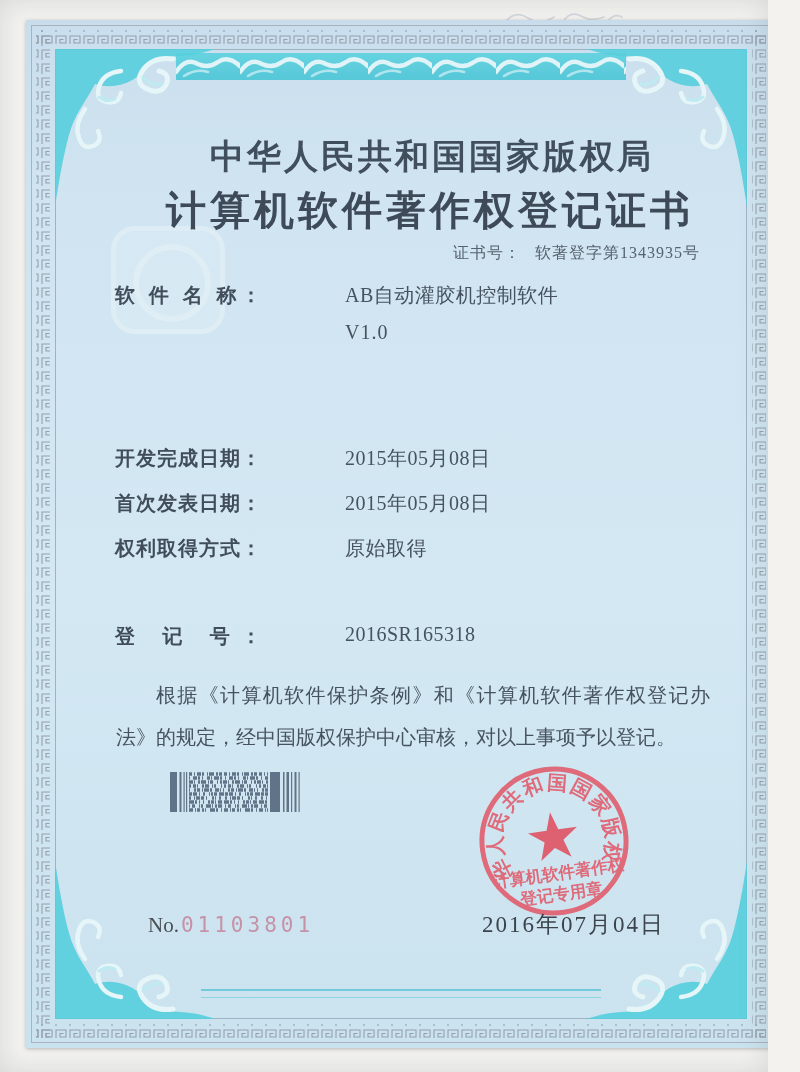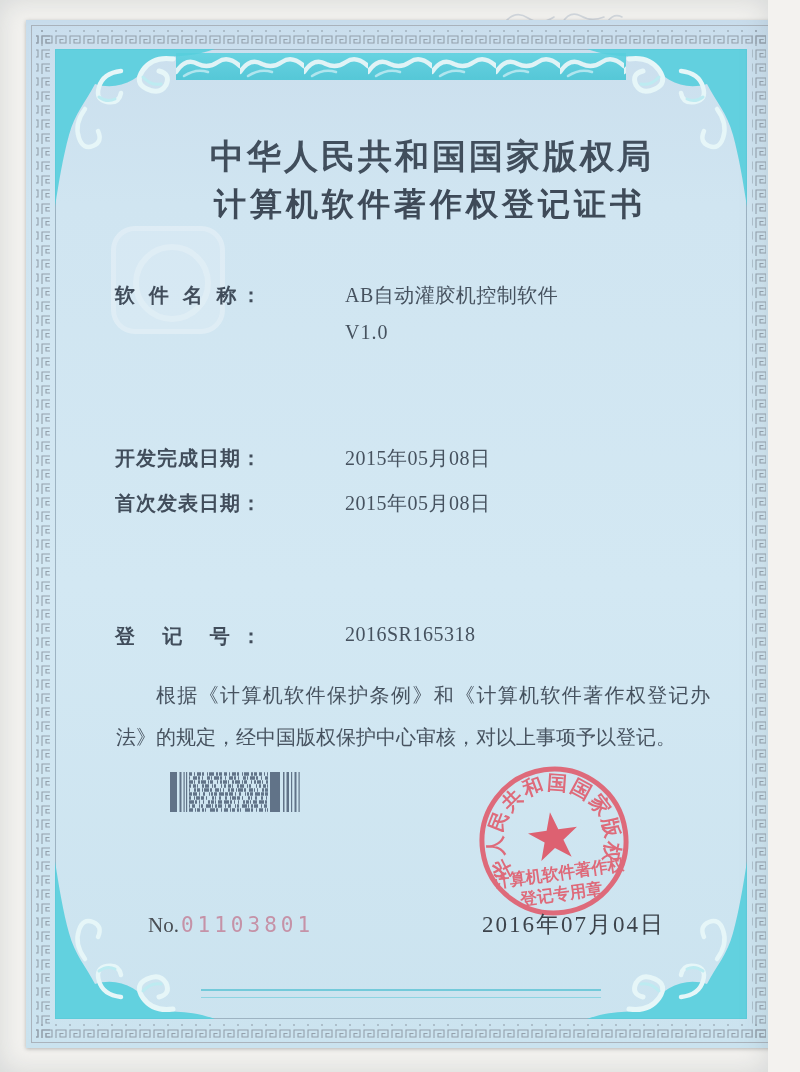--- a/index.html
+++ b/index.html
@@ -33,21 +33,21 @@
 
   .watermark{position:absolute;left:85px;top:206px;width:114px;height:108px;
     border-radius:24px;background:rgba(255,255,255,.14);
     box-shadow:inset 0 0 0 5px rgba(255,255,255,.20);}
   .watermark .wm-circle{position:absolute;left:22px;top:18px;width:66px;height:66px;border-radius:50%;
     border:6px solid rgba(255,255,255,.22);}
 
   .authority{position:absolute;left:62px;right:0;top:114px;text-align:center;
     font-size:34px;font-weight:700;letter-spacing:3px;color:#414e5c;}
   .main-title{position:absolute;left:58px;right:0;top:163px;text-align:center;
-    font-size:32px;font-weight:700;letter-spacing:4px;color:#3e4a58;}
+    font-size:40px;font-weight:700;letter-spacing:4px;color:#3e4a58;}
   .cert-no{position:absolute;right:76px;top:223px;font-size:16px;color:#57626f;letter-spacing:1px;}
   .cert-no .lbl{margin-right:14px;}
 
   .field{position:absolute;left:89px;font-size:20px;color:#46525f;white-space:nowrap;}
   .flabel{display:inline-block;width:146px;text-align:justify;text-align-last:justify;
     -moz-text-align-last:justify;font-weight:600;color:#414d5b;}
   .fvalue{position:absolute;left:230px;top:0;letter-spacing:.5px;}
   .fvalue2{position:absolute;left:230px;top:28px;letter-spacing:1px;margin-top:11px;}
 
   .statement{position:absolute;left:90px;top:654px;width:594px;
@@ -127,33 +127,40 @@
       </svg>
 
     <div class="bottom-rule"></div>
 
     <div class="watermark">
       <div class="wm-circle"></div>
     </div>
 
     <div class="authority">中华人民共和国国家版权局</div>
     <div class="main-title">计算机软件著作权登记证书</div>
+    <div class="cert-no">
+      <span class="lbl">证书号：</span><span>软著登字第1343935号</span>
+    </div>
 
     <div class="field" style="top:262px">
       <span class="flabel">软 件 名 称：</span>
       <span class="fvalue">AB自动灌胶机控制软件</span>
       <span class="fvalue2">V1.0</span>
     </div>
     <div class="field" style="top:425px">
       <span class="flabel">开发完成日期：</span>
       <span class="fvalue">2015年05月08日</span>
     </div>
     <div class="field" style="top:470px">
       <span class="flabel">首次发表日期：</span>
       <span class="fvalue">2015年05月08日</span>
+    </div>
+    <div class="field" style="top:515px">
+      <span class="flabel">权利取得方式：</span>
+      <span class="fvalue">原始取得</span>
     </div>
     <div class="field" style="top:603px">
       <span class="flabel">登 记 号：</span>
       <span class="fvalue">2016SR165318</span>
     </div>
 
     <div class="statement">根据《计算机软件保护条例》和《计算机软件著作权登记办法》的规定，经中国版权保护中心审核，对以上事项予以登记。</div>
 
     <svg class="barcode" viewBox="0 0 136 40">
       <g fill="#4e6076">

